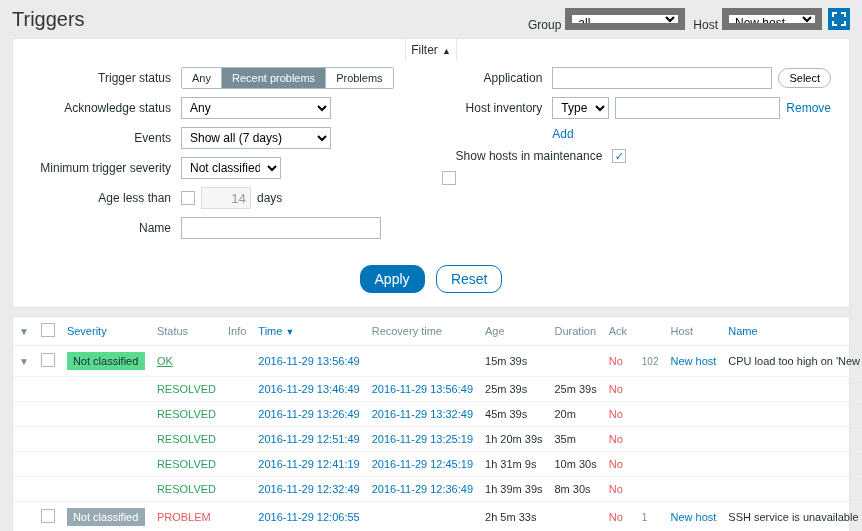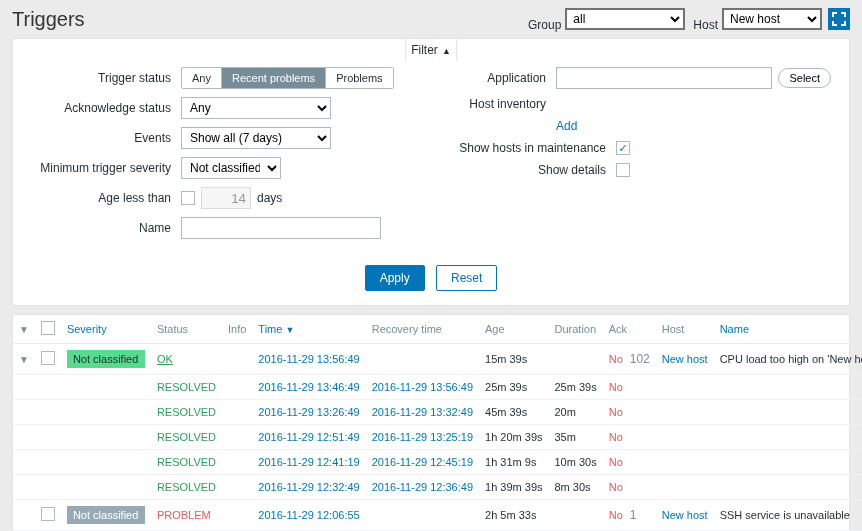--- a/index.html
+++ b/index.html
@@ -1,58 +1,58 @@
 <!DOCTYPE html>
 <html><head>
 <meta charset="utf-8">
 <style>
 * { box-sizing: border-box; margin: 0; padding: 0; }
 body { font-family: Arial, Helvetica, sans-serif; font-size: 12px; color: #1f2c33; background: #ebebeb; width: 862px; }
 .header { display: flex; align-items: center; padding: 6px 12px; }
 .header h1 { font-size: 20px; font-weight: normal; color: #333; flex: 1; }
 .header label { margin-left: 8px; margin-right: 4px; font-size: 12px; margin-top: 12px; }
-.header select { border: 2px solid #737373; height: 22px; font-size: 12px; padding: 0 2px; background: #fff; }
+.header select { border: 7px solid #737373; height: 22px; font-size: 12px; padding: 0 2px; background: #fff; }
 .fs-btn { width: 22px; height: 22px; background: #0275b8; margin-left: 6px; display: flex; align-items: center; justify-content: center; cursor: pointer; }
 .fs-btn svg { width: 14px; height: 14px; fill: #fff; }
 .panel { background: #fff; margin: 0 12px 8px 12px; border: 1px solid #dfe4e7; position: relative; }
 .filter-tab { position: absolute; top: -1px; left: 50%; transform: translateX(-50%); background: #fff; border: 1px solid #dfe4e7; border-bottom: none; padding: 4px 5px; font-size: 12px; cursor: pointer; }
 .filter-tab .arrow { font-size: 9px; margin-left: 4px; }
 .filter-body { padding: 28px 18px 14px 18px; display: flex; gap: 30px; }
 .col { flex: 1; }
 .frow { display: flex; align-items: center; margin-bottom: 8px; }
 .frow .flabel { width: 150px; text-align: right; padding-right: 10px; font-size: 12px; color: #1f2c33; }
 .segbtn { display: inline-flex; border: 1px solid #acbbc2; border-radius: 2px; overflow: hidden; }
 .segbtn span { padding: 4px 10px; font-size: 11px; border-right: 1px solid #acbbc2; cursor: pointer; background: #fff; }
 .segbtn span:last-child { border-right: none; }
 .segbtn span.active { background: #768d99; color: #fff; }
 select.fctl, input.fctl { border: 1px solid #acbbc2; height: 22px; font-size: 12px; padding: 0 4px; background: #fff; }
 .fctl-w { width: 150px; }
 .chk { width: 14px; height: 14px; border: 1px solid #acbbc2; display: inline-flex; align-items: center; justify-content: center; background: #fff; cursor: pointer; }
 .chk.checked::after { content: "✓"; color: #0275b8; font-size: 11px; line-height: 1; }
 .link { color: #0275b8; cursor: pointer; text-decoration: none; }
 .btnrow { text-align: center; padding: 4px 0 14px 0; background: #fff; }
-.btn { display: inline-block; padding: 5px 14px; font-size: 12px; border-radius: 2px; cursor: pointer; margin: 0 4px; }
+.btn { display: inline-block; padding: 5px 14px; font-size: 14px; border-radius: 11px; cursor: pointer; margin: 0 4px; }
 .btn-primary { background: #0275b8; color: #fff; border: 1px solid #0275b8; }
 .btn-alt { background: #fff; color: #0275b8; border: 1px solid #0275b8; }
 .btn-select { background: #fff; border: 1px solid #acbbc2; padding: 3px 10px; font-size: 11px; cursor: pointer; border-radius: 10px; }
 .tablewrap { background: #fff; margin: 0 12px; border: 1px solid #dfe4e7; }
 table { width: 100%; border-collapse: collapse; font-size: 11px; }
 th { text-align: left; padding: 6px 6px; font-weight: normal; color: #768d99; border-bottom: 1px solid #e8ecee; white-space: nowrap; }
 th.sortable { color: #0275b8; cursor: pointer; }
 td { padding: 6px 6px; border-bottom: 1px solid #f0f2f3; vertical-align: middle; white-space: nowrap; }
 .row-chk { width: 14px; height: 14px; border: 1px solid #acbbc2; display: inline-block; background: #fff; cursor: pointer; }
 .caret { color: #768d99; font-size: 10px; cursor: pointer; }
 .sev { display: inline-block; padding: 3px 6px; font-size: 11px; color: #1f2c33; min-width: 78px; }
 .sev-nc { background: #97aab3; color: #fff; }
 .sev-nc-ok { background: #59db8f; color: #1f2c33; }
 .st-ok { color: #2e9e5b; text-decoration: underline; }
 .st-res { color: #2e9e5b; text-align: center; }
 .st-prob { color: #e45959; }
 .no { color: #e45959; }
-.ack-n { color: #768d99; font-size: 12px; margin-left: 7px; }
+.ack-n { color: #768d99; font-size: 10px; margin-left: 19px; }
 .days-input { width: 50px; text-align: right; background: #f6f6f6; color: #999; border: 1px solid #dcdcdc; height: 22px; padding: 0 4px; }
 .hostinv-row { display: flex; align-items: center; gap: 6px; }
 </style>
 </head>
 <body>
 
 <div class="header">
   <h1>Triggers</h1>
   <label>Group</label>
   <select style="width:120px"><option>all</option></select>
@@ -103,31 +103,35 @@
       </div>
     </div>
     <div class="col">
       <div class="frow">
         <div class="flabel" style="width:110px">Application</div>
         <input class="fctl" style="flex: 1 1 0%;">
         <button class="btn-select" style="margin-left:6px">Select</button>
       </div>
       <div class="frow">
         <div class="flabel" style="width:110px">Host inventory</div>
+        <div class="hostinv-row" style="flex:1">
+          <select class="fctl" style="flex:1"><option>Type</option></select>
+          <input class="fctl" style="flex: 1 1 0%;">
+          <a class="link">Remove</a>
+        </div>
       </div>
       <div class="frow">
         <div class="flabel" style="width:110px"></div>
         <a class="link">Add</a>
       </div>
       <div class="frow">
         <div class="flabel" style="width:170px">Show hosts in maintenance</div>
         <span class="chk checked"></span>
       </div>
       <div class="frow">
-        <div class="flabel" style="width:170px">Show details</div>
         <span class="chk"></span>
       </div>
     </div>
   </div>
   <div class="btnrow">
     <span class="btn btn-primary">Apply</span>
     <span class="btn btn-alt">Reset</span>
   </div>
 </div>
 

